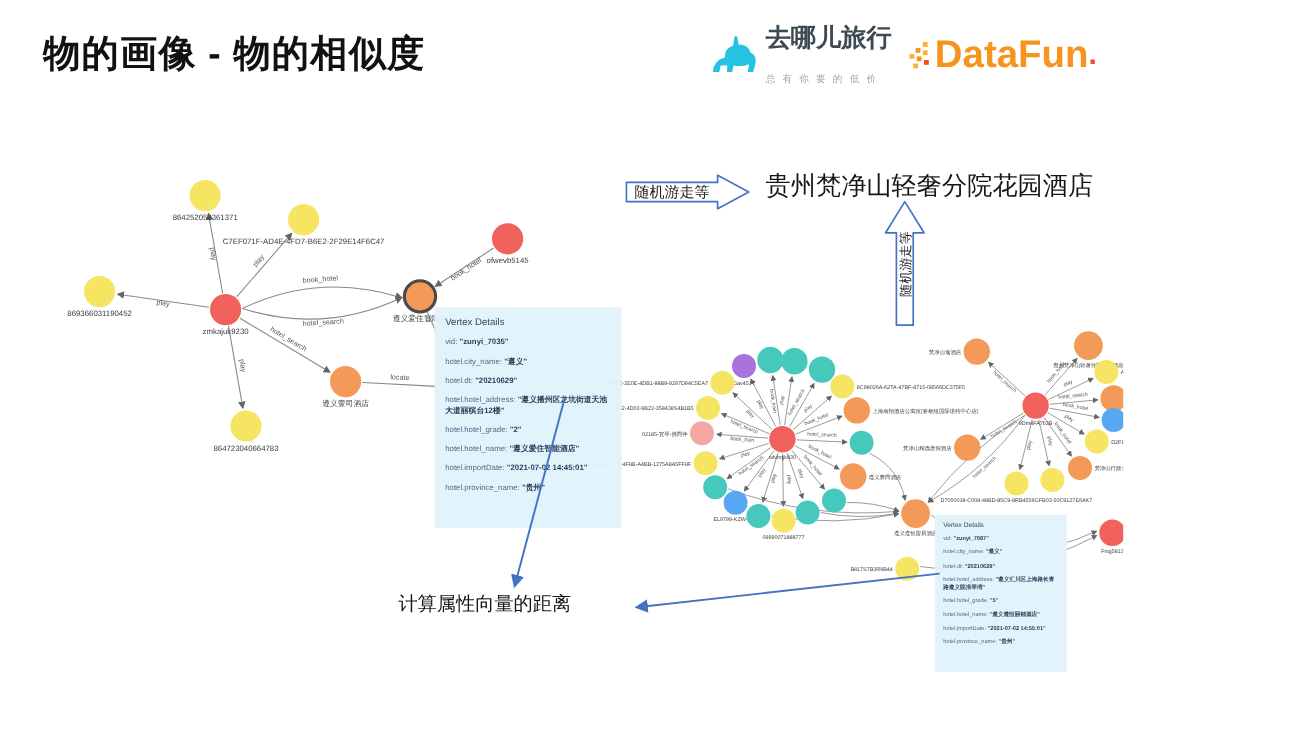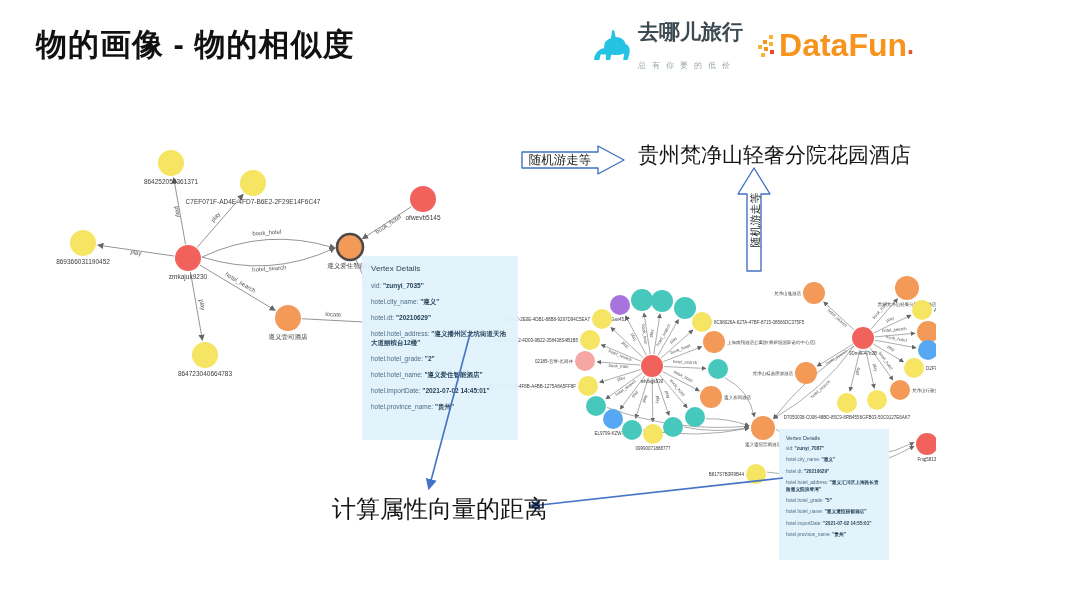--- a/index.html
+++ b/index.html
@@ -21,21 +21,21 @@
   .panel .panel-title{font-size:8px;color:#33475a;margin-bottom:8px;}
   .panel-right .panel-title{font-size:5.5px;margin-bottom:5px;}
   .panel-row{margin-bottom:6.5px;line-height:1.45;}
   .panel-right .panel-row{margin-bottom:4.5px;}
   .panel-row .v{font-weight:700;color:#1e3c55;}
   .box-arrow{position:absolute;left:521px;top:144px;}
   .embed-text{position:absolute;left:638px;top:141px;font-size:21px;color:#151515;}
   .v-arrow{position:absolute;left:737px;top:167px;width:36px;height:106px;}
   .v-arrow-label{position:absolute;left:50%;top:50%;transform:translate(-50%,-50%) rotate(-90deg);
                  font-size:11px;color:#222;white-space:nowrap;}
-  .attr-text{position:absolute;left:332px;top:493px;font-size:24px;color:#151515;}
+  .attr-text{position:absolute;left:332px;top:493px;font-size:16px;color:#151515;}
 </style>
 </head>
 <body>
 
 <div id="slide">
 
   <div class="title">物的画像 - 物的相似度</div>
 
   <div class="logos">
     <div class="qunar">

